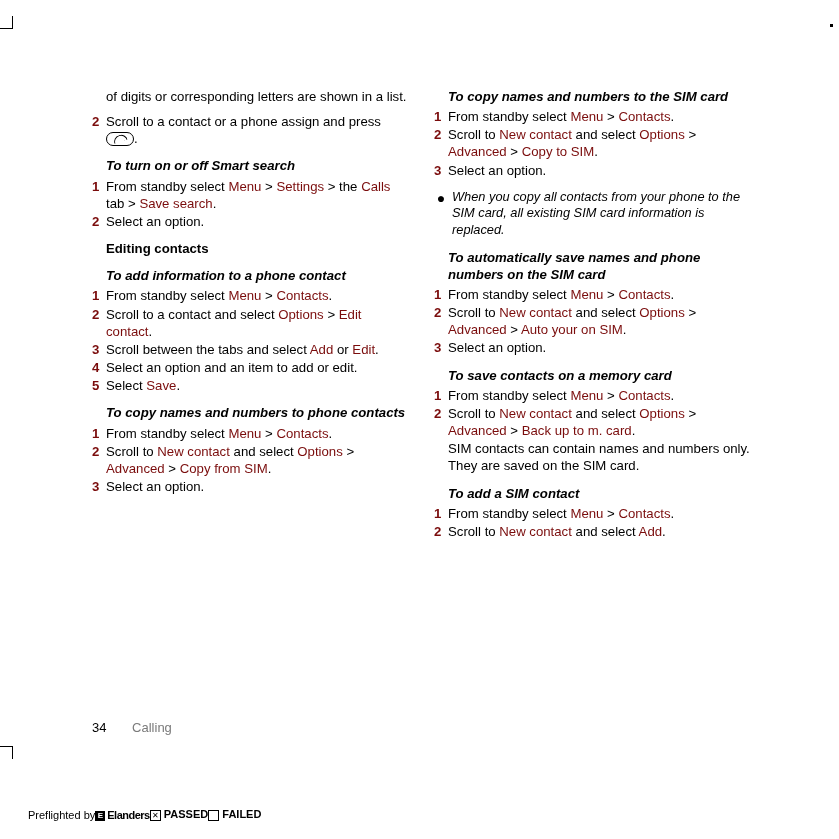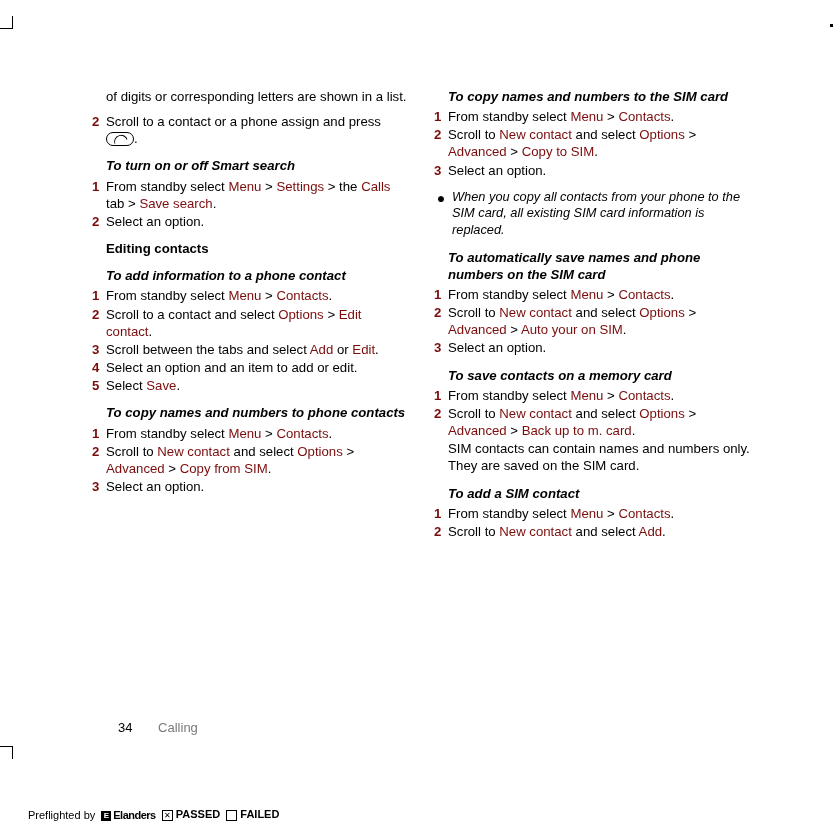--- a/index.html
+++ b/index.html
@@ -55,34 +55,33 @@
     transform: rotate(-18deg);
   }
   .bulb {
     display: inline-block; width: 12px; height: 14px; position: relative;
   }
   .bulb::before { content:""; position:absolute; left:3px; top:2px; width:5px; height:5px; border:1px solid #000; border-radius:50%; background:#000;}
   .bulb::after { content:""; position:absolute; left:5px; top:8px; width:1px; height:3px; background:#000; }
   .excl { font-weight: bold; font-style: normal; font-size: 14px; }
   .footer {
     position: absolute;
-    left: 118px;
+    left: 92px;
     top: 720px;
     font-size: 13px;
   }
   .footer .pg { font-weight: normal; margin-right: 22px; }
   .footer .sec { color: #7a7a7a; }
   .preflight {
     position: absolute;
     left: 28px;
     bottom: 18px;
     font-size: 11px;
     display: flex;
     align-items: center;
-    gap: 6px;
     color: #000;
   }
   .logo { font-weight: bold; letter-spacing: -0.5px; }
   .logo-mark {
     display: inline-block; width: 10px; height: 10px;
     background: #000; color: #fff; font-size: 8px; line-height: 10px; text-align: center;
     margin-right: 2px; vertical-align: middle;
   }
   .chk { display:inline-block; width:9px; height:9px; border:1px solid #000; font-size:8px; line-height:9px; text-align:center; vertical-align:middle; }
   .indent { margin-left: 14px; }

